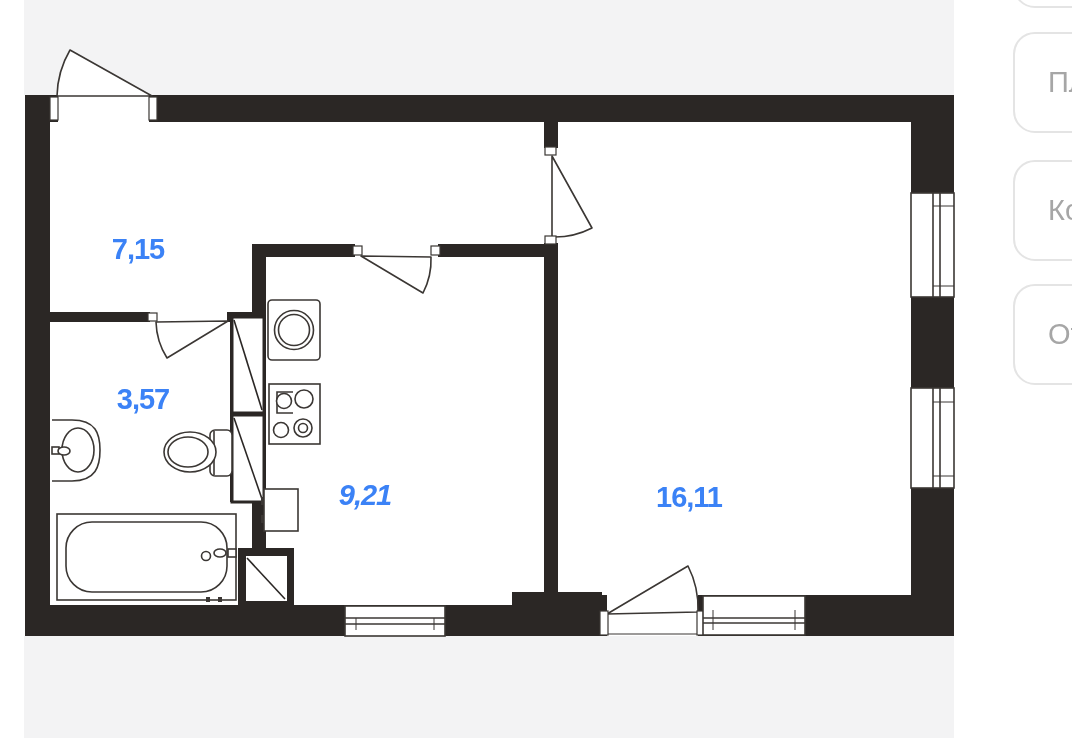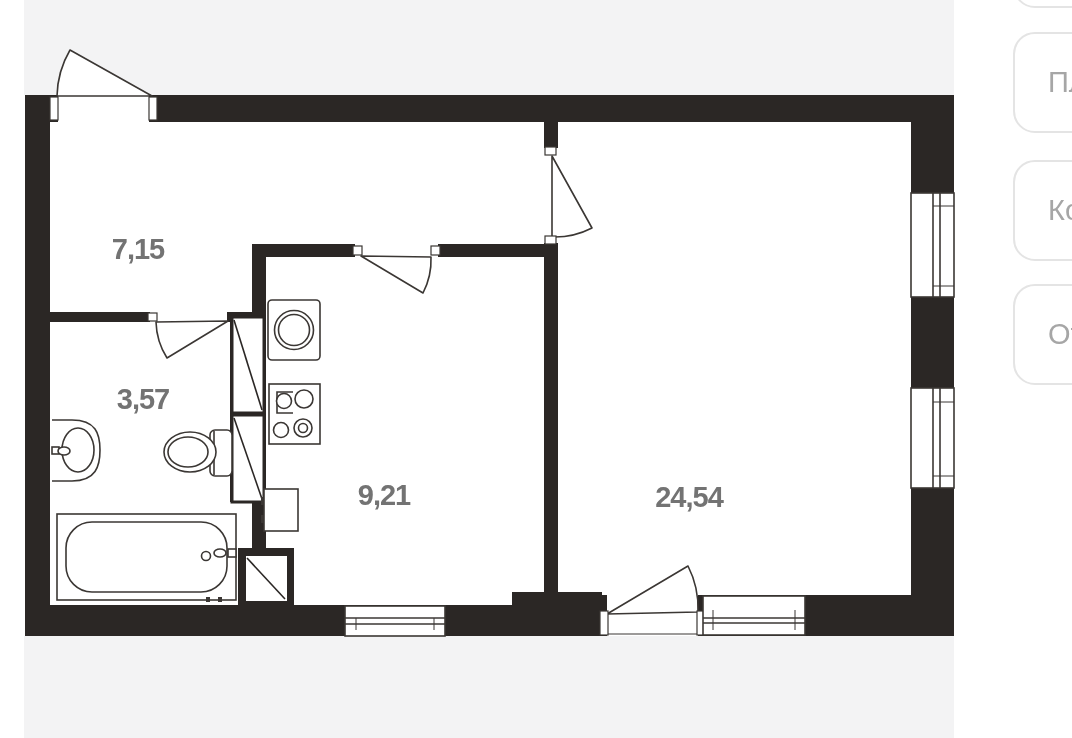--- a/index.html
+++ b/index.html
@@ -5,21 +5,21 @@
   html,body{margin:0;padding:0;}
   body{
     width:1072px;height:738px;position:relative;overflow:hidden;
     background:#ffffff;
     font-family:"Liberation Sans", sans-serif;
   }
   #plan-wrap{position:absolute;left:0;top:0;width:1072px;height:738px;}
   svg{position:absolute;left:0;top:0;}
   .room-label{
     position:absolute;transform:translate(-50%,-50%);
-    font-weight:700;font-size:29px;letter-spacing:-1px;color:#737373;
+    font-weight:700;font-size:29px;letter-spacing:-1px;color:#3b82f6;
     white-space:nowrap;
   }
   .side-btn{
     position:absolute;left:1013px;width:132px;height:101px;
     background:#ffffff;border:2px solid #e4e4e4;border-radius:22px;
     display:flex;align-items:center;box-sizing:border-box;
     padding-left:33px;font-size:29px;color:#a6a6a6;
     overflow:hidden;white-space:nowrap;
   }
 </style>
@@ -162,22 +162,22 @@
       <ellipse cx="220" cy="553" rx="6" ry="4"></ellipse>
       <rect x="228" y="549" width="8" height="8"></rect>
       <rect x="206" y="597" width="4" height="5" fill="#3b3734" stroke="none"></rect>
       <rect x="218" y="597" width="4" height="5" fill="#3b3734" stroke="none"></rect>
     </g>
   </g>
 </svg>
 
   <div class="room-label" style="left:138px;top:249px;">7,15</div>
   <div class="room-label" style="left:143px;top:399px;">3,57</div>
-  <div class="room-label" style="left:384px;top:495px;">9,21</div>
-  <div class="room-label" style="left:689px;top:497px;">24,54</div>
+  <div class="room-label" style="left:365px;top:495px;font-style:italic;">9,21</div>
+  <div class="room-label" style="left:689px;top:497px;">16,11</div>
 </div>
 
 <div class="side-btn" style="top:-93px;">
   <span></span>
 </div>
 <div class="side-btn" style="top:32px;">
   <span>Пл</span>
 </div>
 <div class="side-btn" style="top:160px;">
   <span>Ко</span>

